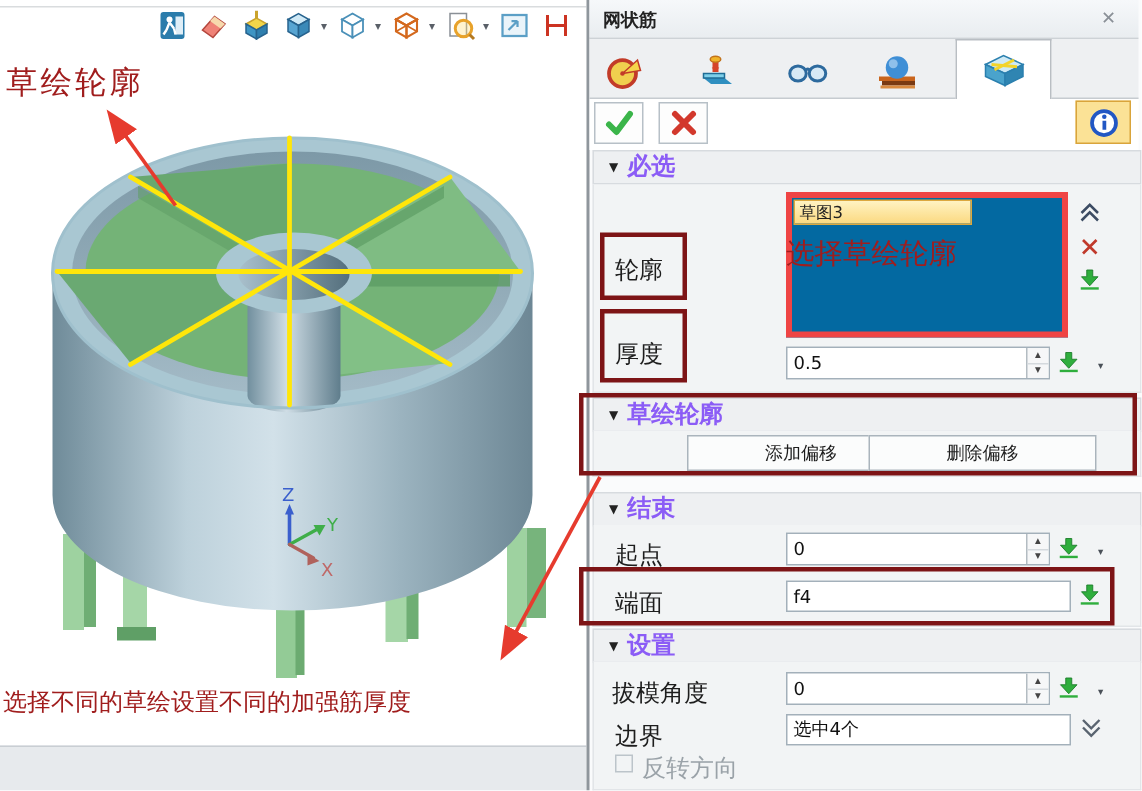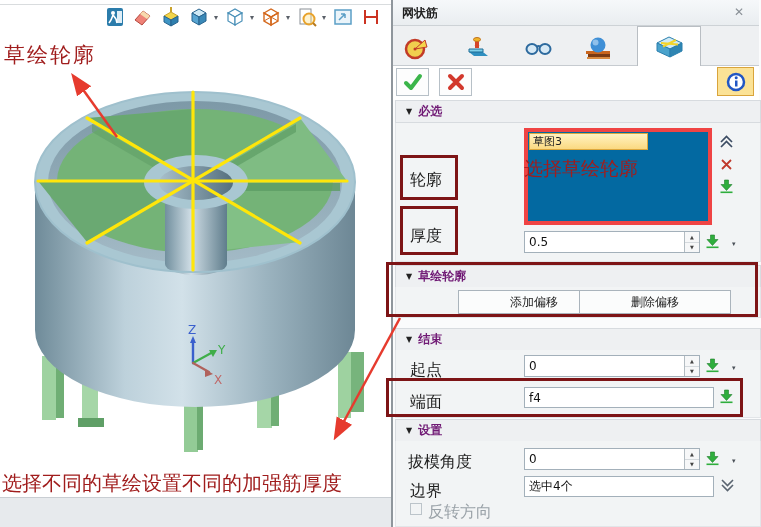--- a/index.html
+++ b/index.html
@@ -27,21 +27,21 @@
   .tab { position:absolute; top:4px; width:46px; height:36px; display:flex; align-items:center; justify-content:center; }
   .tab.active { top:0; height:40px; background:#fff; border:1px solid #b9bec3; border-bottom:none; }
   #actionrow { left:0; top:66px; width:366px; height:34px; background:#fff; }
   .act-btn { position:absolute; width:33px; height:28px; background:#fdfdfd; border:1px solid #b7c0c7;
     display:flex; align-items:center; justify-content:center; }
   #info-btn { position:absolute; width:37px; height:29px; background:#fbe296; border:1px solid #d9a43b;
     display:flex; align-items:center; justify-content:center; }
   .sec-head { position:absolute; left:2px; width:366px; height:23px; background:#eef0f2;
     border:1px solid #d7dbdf; display:flex; align-items:center; padding-left:10px; gap:6px; }
   .sec-head .tri { font-size:8px; color:#222; }
-  .sec-head .lbl { font-size:12px; font-weight:bold; color:#701a75; }
+  .sec-head .lbl { font-size:16px; font-weight:bold; color:#8b5cf6; }
   .sec-body { position:absolute; left:2px; width:366px; background:#f2f4f5; border:1px solid #e2e5e8; border-top:none; }
   .fld-label { position:absolute; font-size:16px; color:#1d1d1d; white-space:nowrap; }
   .inp { position:absolute; background:#fff; border:1px solid #a3b0ba; font-size:12px; color:#111;
     display:flex; align-items:center; padding-left:4px; white-space:nowrap; }
   .spinner { position:absolute; right:0; top:0; bottom:0; width:15px; border-left:1px solid #b3bcc2;
     display:flex; flex-direction:column; background:#f6f7f8; }
   .spinner span { flex:1; font-size:5px; color:#444; display:flex; align-items:center; justify-content:center; }
   .spinner span:first-child { border-bottom:1px solid #d4d9dd; }
   .mini-ic { position:absolute; width:15px; height:15px; display:flex; align-items:center; justify-content:center; }
   .caret { position:absolute; font-size:7px; color:#4a5058; }
@@ -401,21 +401,21 @@
         <svg width="15" height="15">
           <path d="M2,2 L7.5,7.5 L13,2 M2,7 L7.5,12.5 L13,7" stroke="#5a6470" stroke-width="1.6" fill="none"></path>
         </svg>
       </span>
 
     <span class="checkbox" style="left:17px; top:503px;"></span>
     <span class="fld-label" style="left:35px; top:502px; color:#9aa2a8;">反转方向</span>
   </div>
 
   <div class="ann-text" style="left:4px; top:41px; letter-spacing:2px;">草绘轮廓</div>
-  <div class="ann-text" style="left:2px; top:458px; font-size:20px;margin-top:12px;">选择不同的草绘设置不同的加强筋厚度</div>
+  <div class="ann-text" style="left:2px; top:458px; font-size:16px;">选择不同的草绘设置不同的加强筋厚度</div>
   <div class="ann-text" style="left:524px; top:156px; font-size:19px;">选择草绘轮廓</div>
 
   <div class="ann-box" style="left:400px; top:155px; width:58px; height:45px;"></div>
   <div class="ann-box" style="left:400px; top:206px; width:58px; height:49px;"></div>
   <div class="ann-box" style="left:386px; top:262px; width:372px; height:55px;"></div>
   <div class="ann-box" style="left:386px; top:378px; width:357px; height:39px;"></div>
 
   <svg class="abs" id="ann-overlay" width="761" height="527" viewBox="0 0 761 527">
     <defs>
       <marker id="arrowhead" markerWidth="9" markerHeight="8" refX="7" refY="3.5" orient="auto">

